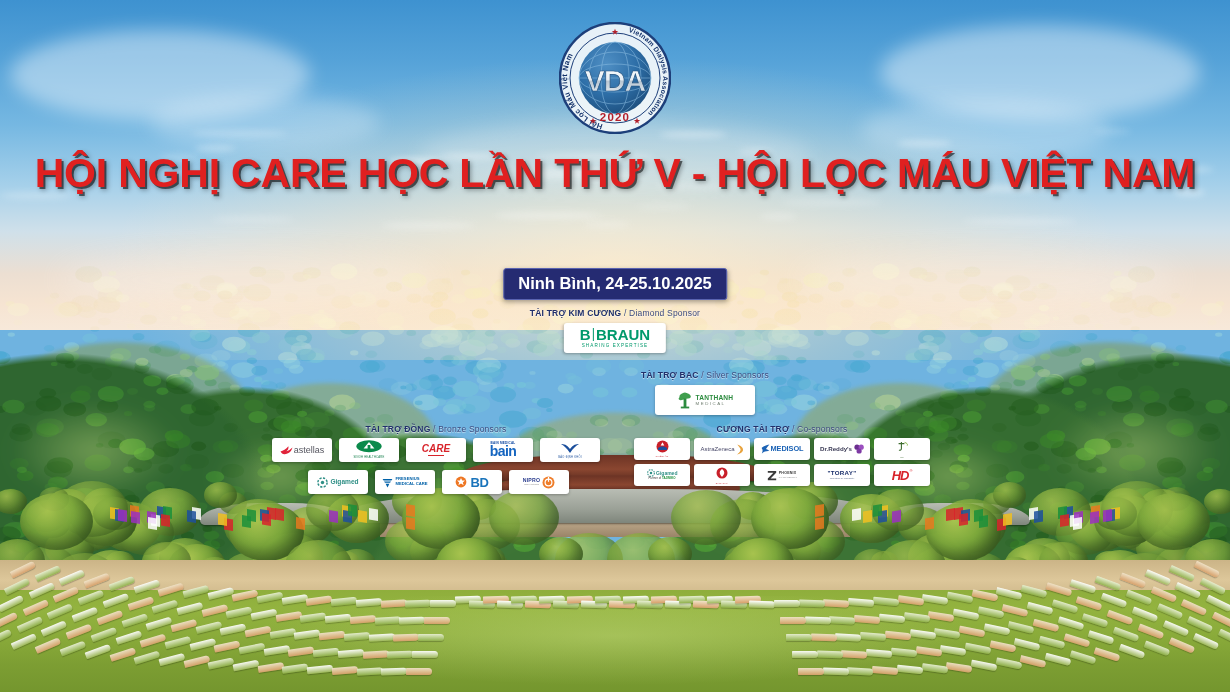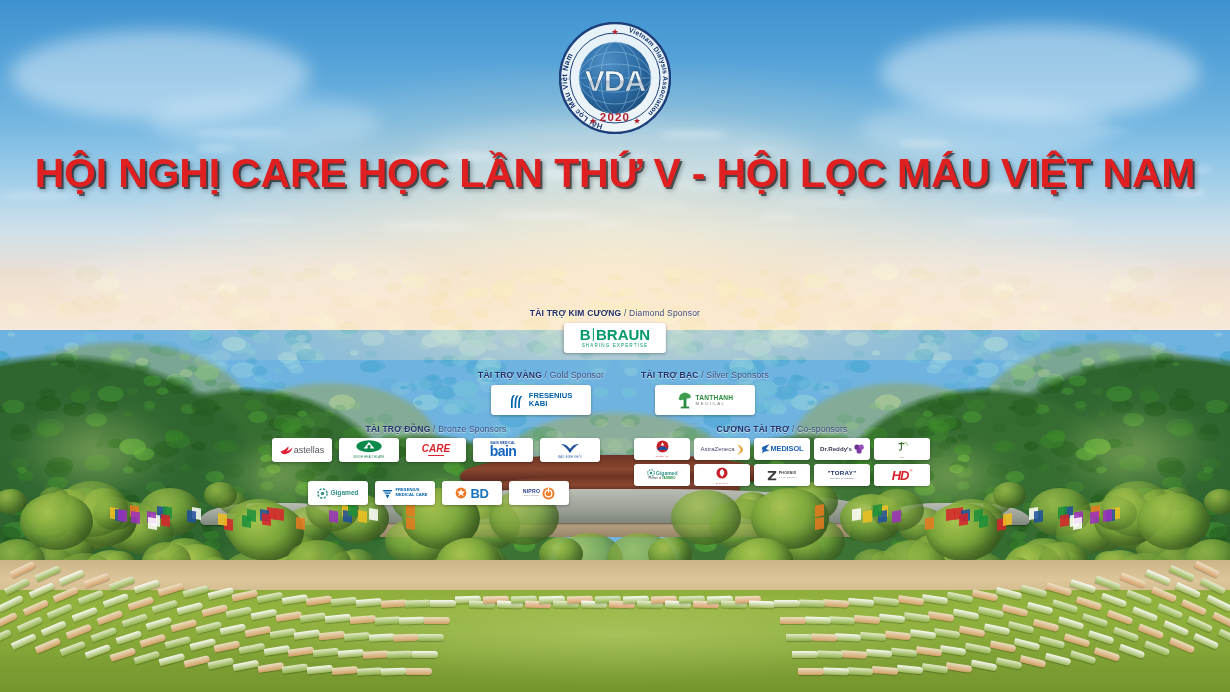--- a/index.html
+++ b/index.html
@@ -194,21 +194,21 @@
   #diamond-card { width:102px; height:30px; margin:5px auto 0; }
 
   
   #gold-block   { position:absolute; left:478px; top:370px; text-align:center; }
   #silver-block { position:absolute; left:641px; top:370px; text-align:center; }
   .gs-card { width:100px; height:30px; margin:5px auto 0; }
 
   
   #bronze-block { position:absolute; left:272px; top:424px; }
   #bronze-block .rows { margin-top:4px; }
-  .brow { display:flex; gap:7px; margin-bottom:19px;border-radius:8px; }
+  .brow { display:flex; gap:7px; margin-bottom:8px;border-radius:8px; }
   #bronze-block .brow.r2 { padding-left:36px; }
   .bcard { width:60px; height:24px; }
 
   
   #co-block { position:absolute; left:634px; top:424px; }
   #co-block .rows { margin-top:4px; }
   .crow { display:flex; gap:4px; margin-bottom:4px; }
   .ccard { width:56px; height:22px; }
 
   .tier-label.center { text-align:center; }
@@ -1771,57 +1771,38 @@
         <polygon points="0,-3.2 0.9,-1 3.2,-1 1.3,0.4 2,2.7 0,1.3 -2,2.7 -1.3,0.4 -3.2,-1 -0.9,-1" transform="translate(56,10)"></polygon>
         <polygon points="0,-3.2 0.9,-1 3.2,-1 1.3,0.4 2,2.7 0,1.3 -2,2.7 -1.3,0.4 -3.2,-1 -0.9,-1" transform="translate(34,99)"></polygon>
         <polygon points="0,-3.2 0.9,-1 3.2,-1 1.3,0.4 2,2.7 0,1.3 -2,2.7 -1.3,0.4 -3.2,-1 -0.9,-1" transform="translate(78,99)"></polygon>
       </g>
     </svg>
   </div>
 
   <div class="headline">HỘI NGHỊ CARE HỌC LẦN THỨ V - HỘI LỌC MÁU VIỆT NAM</div>
 
 
+  <div class="datebadge">Ninh Bình, 24-25.10.2025</div>
 
   <div id="diamond-block">
     <div class="tier-label center">
       <b>TÀI TRỢ KIM CƯƠNG</b><span class="en"> / </span><span class="en">Diamond Sponsor</span>
     </div>
     <div class="logocard" id="diamond-card">
       <div style="text-align:center;line-height:1;">
         <div class="lg" style="font-size:15px;">
           <span class="lg-txt" style="color:#00996b;">B</span>
           <span style="display:inline-block;width:1.3px;height:13px;background:#00996b;"></span>
           <span class="lg-txt" style="color:#00996b;">BRAUN</span>
         </div>
         <div style="font-size:4.6px;color:#00996b;letter-spacing:1.1px;margin-top:2px;">SHARING EXPERTISE</div>
       </div>
     </div>
   </div>
 
-  <div id="gold-block">
-    <div class="tier-label center">
-      <b>TÀI TRỢ VÀNG</b><span class="en"> / </span><span class="en">Gold Sponsor</span>
-    </div>
-    <div class="logocard gs-card">
-      <div class="lg" style="gap:4px;">
-        <svg width="15" height="17" viewBox="0 0 15 17">
-          <g fill="#0061a8">
-            <path d="M1 16 C1 8 1 5 3.3 3 L5 3 C2.6 5.4 2.7 9 2.7 16 Z"></path>
-            <path d="M4.6 16 C4.6 8.6 4.7 5.6 7 3.4 L8.7 3.4 C6.3 5.8 6.3 9.4 6.3 16 Z"></path>
-            <path d="M8.2 16 C8.2 9.2 8.3 6.2 10.6 4 L12.3 4 C9.9 6.4 9.9 10 9.9 16 Z"></path>
-          </g>
-        </svg>
-        <div style="line-height:1.05;text-align:left;">
-          <div style="font-size:7.6px;font-weight:bold;color:#0061a8;">FRESENIUS</div>
-          <div style="font-size:7.6px;font-weight:bold;color:#0061a8;">KABI</div>
-        </div>
-      </div>
-    </div>
-  </div>
 
   <div id="silver-block">
     <div class="tier-label center">
       <b>TÀI TRỢ BẠC</b><span class="en"> / </span><span class="en">Silver Sponsors</span>
     </div>
     <div class="logocard gs-card">
       <div class="lg" style="gap:3px;">
         <svg width="16" height="18" viewBox="0 0 16 18">
           <path d="M8 1.5 C4.5 2 2 4 2.6 6.2 C1 7 1.6 9 3.6 9.2 C5 9.3 6.4 8.6 8 8 C10 7.3 12.6 7.8 13.6 6.4 C14.6 5 12.6 2.4 8 1.5 Z" fill="#3f9e4d"></path>
           <rect x="6.6" y="7.5" width="2.8" height="9" fill="#2c8b3f"></rect>

